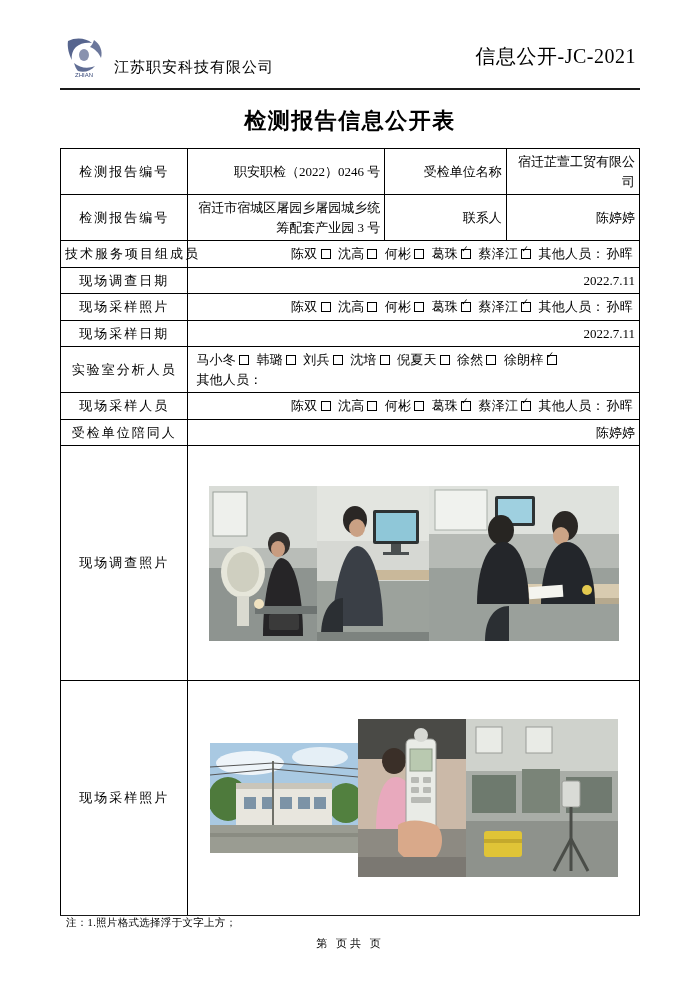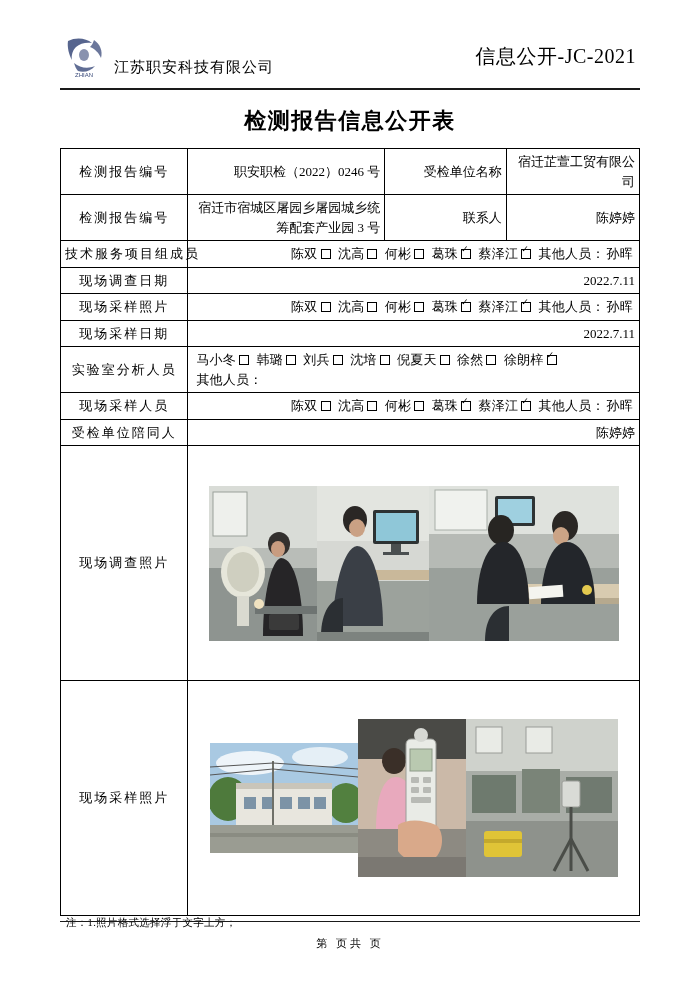--- a/index.html
+++ b/index.html
@@ -101,21 +101,21 @@
     font-size:10.5px;
     margin-top:0;
     padding-left:6px;
     letter-spacing:0.3px;
   }
   .footer{
     position:absolute;
     left:60px;right:60px;
     bottom:42px;
     border-top:1.5px solid #1a1a1a;
-    padding-top:14px;
+    padding-top:20px;
     text-align:center;
     font-size:11px;
     letter-spacing:3px;
   }
 </style>
 </head>
 <body>
 
 <div class="page">
 

